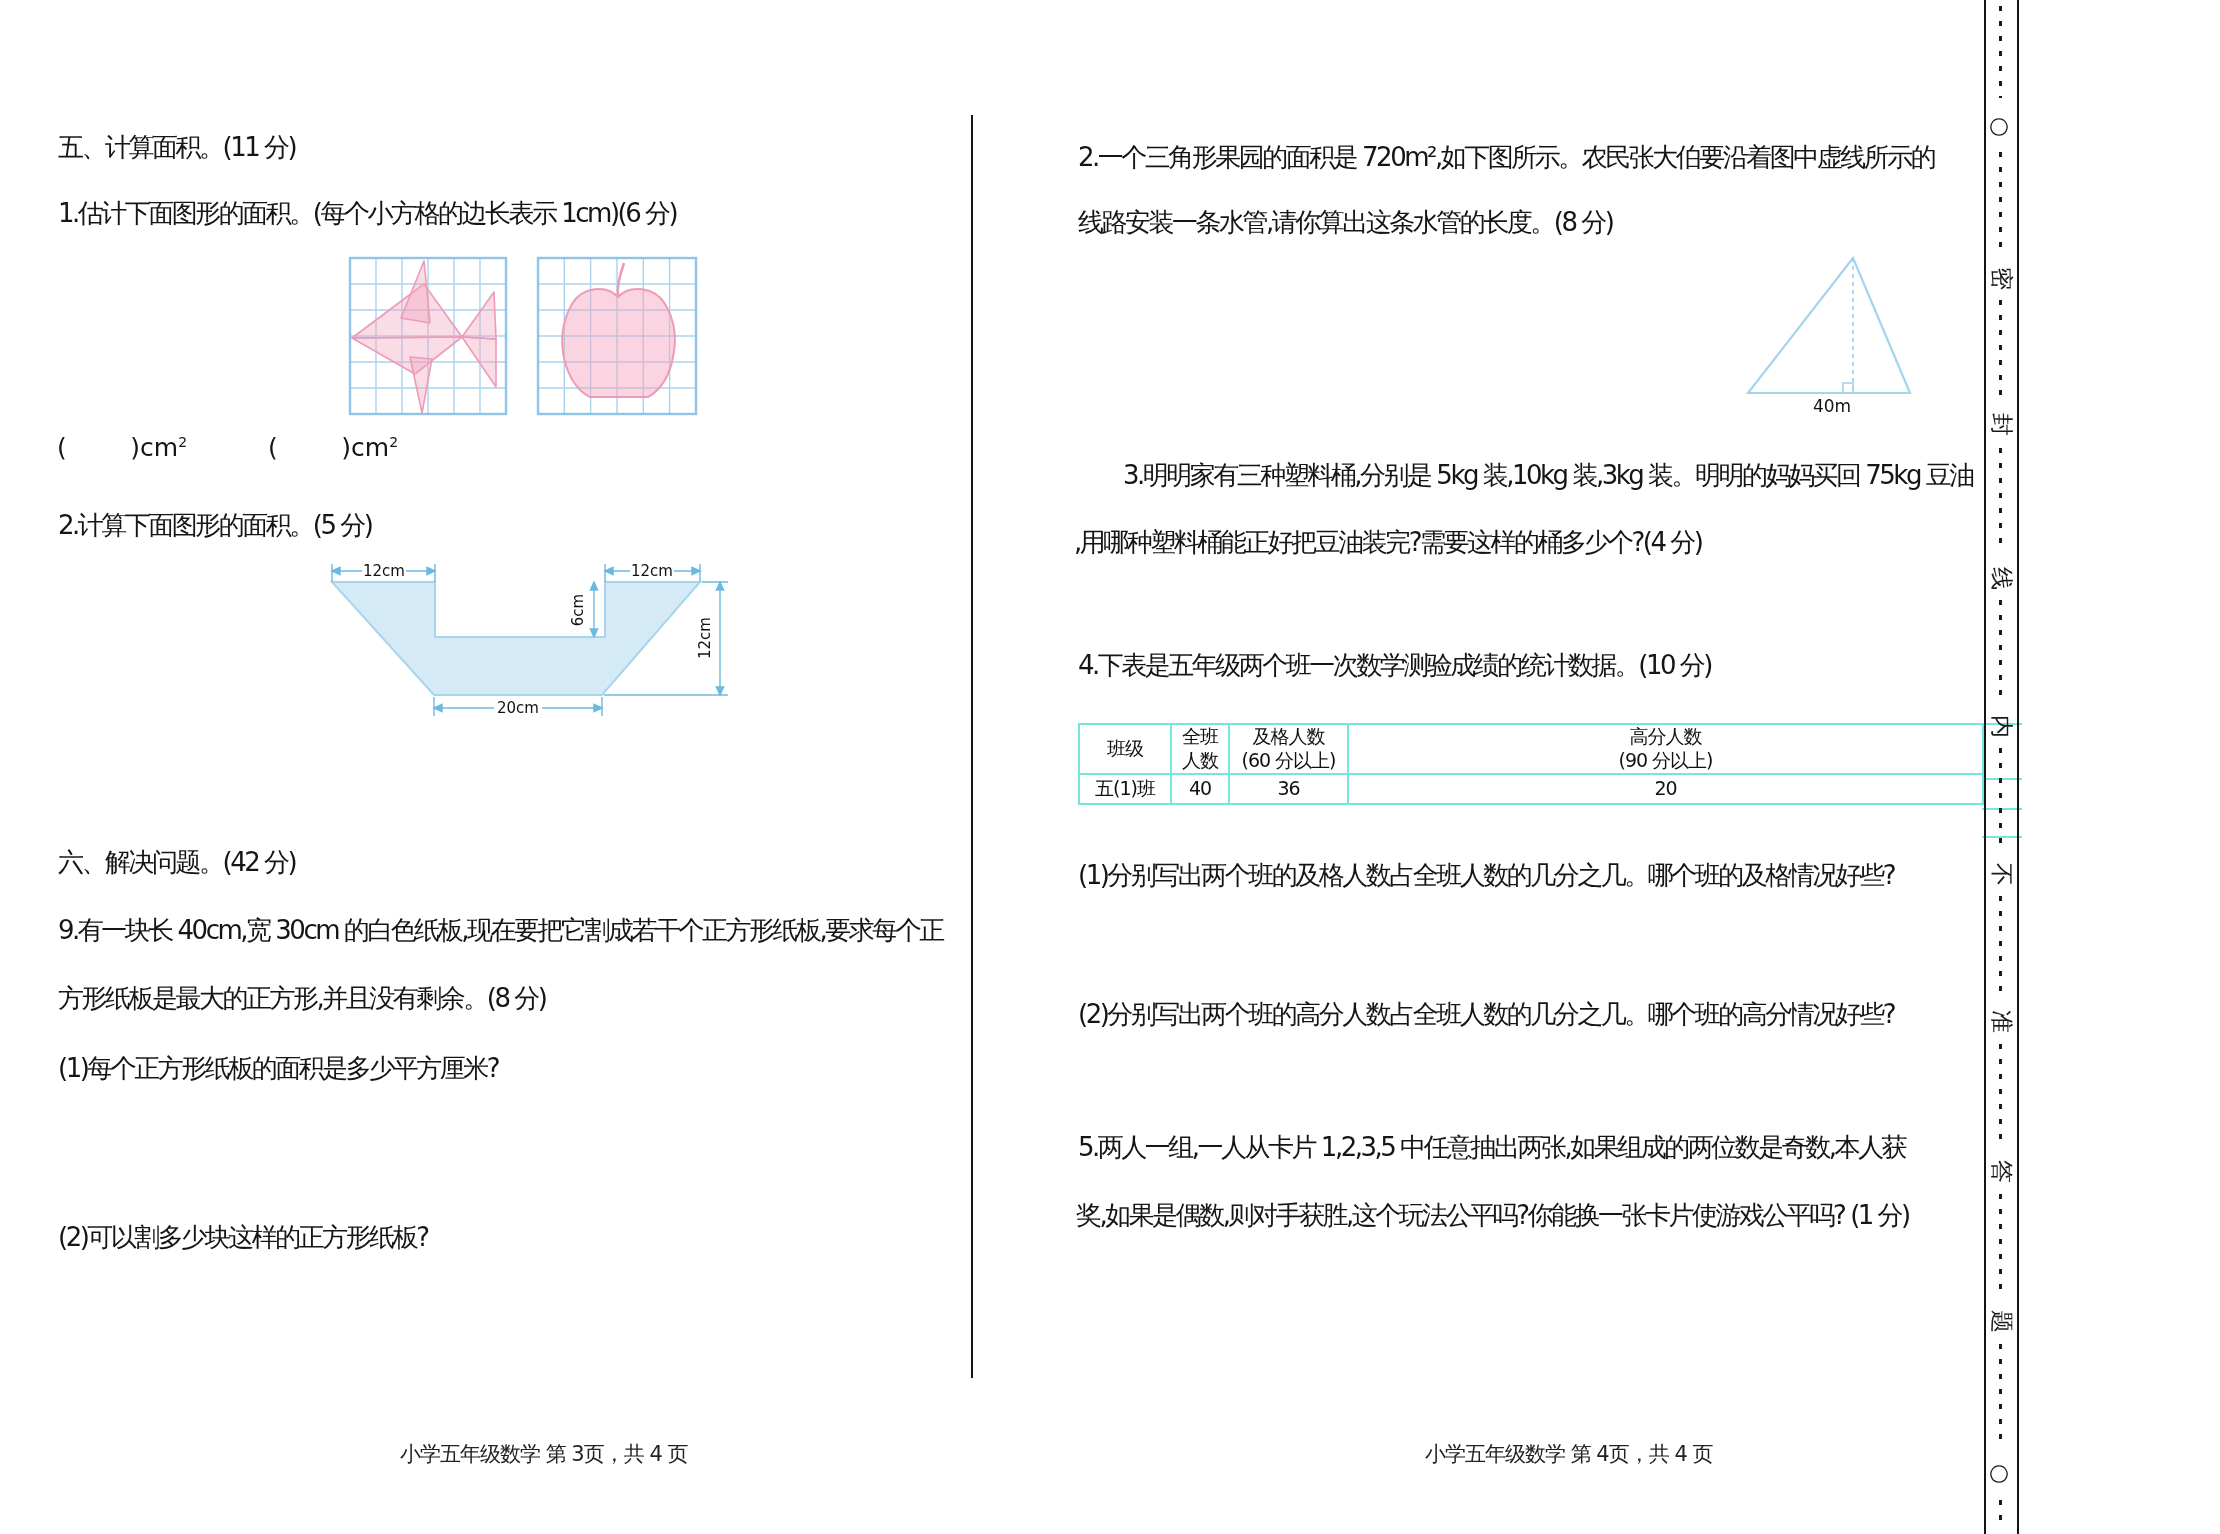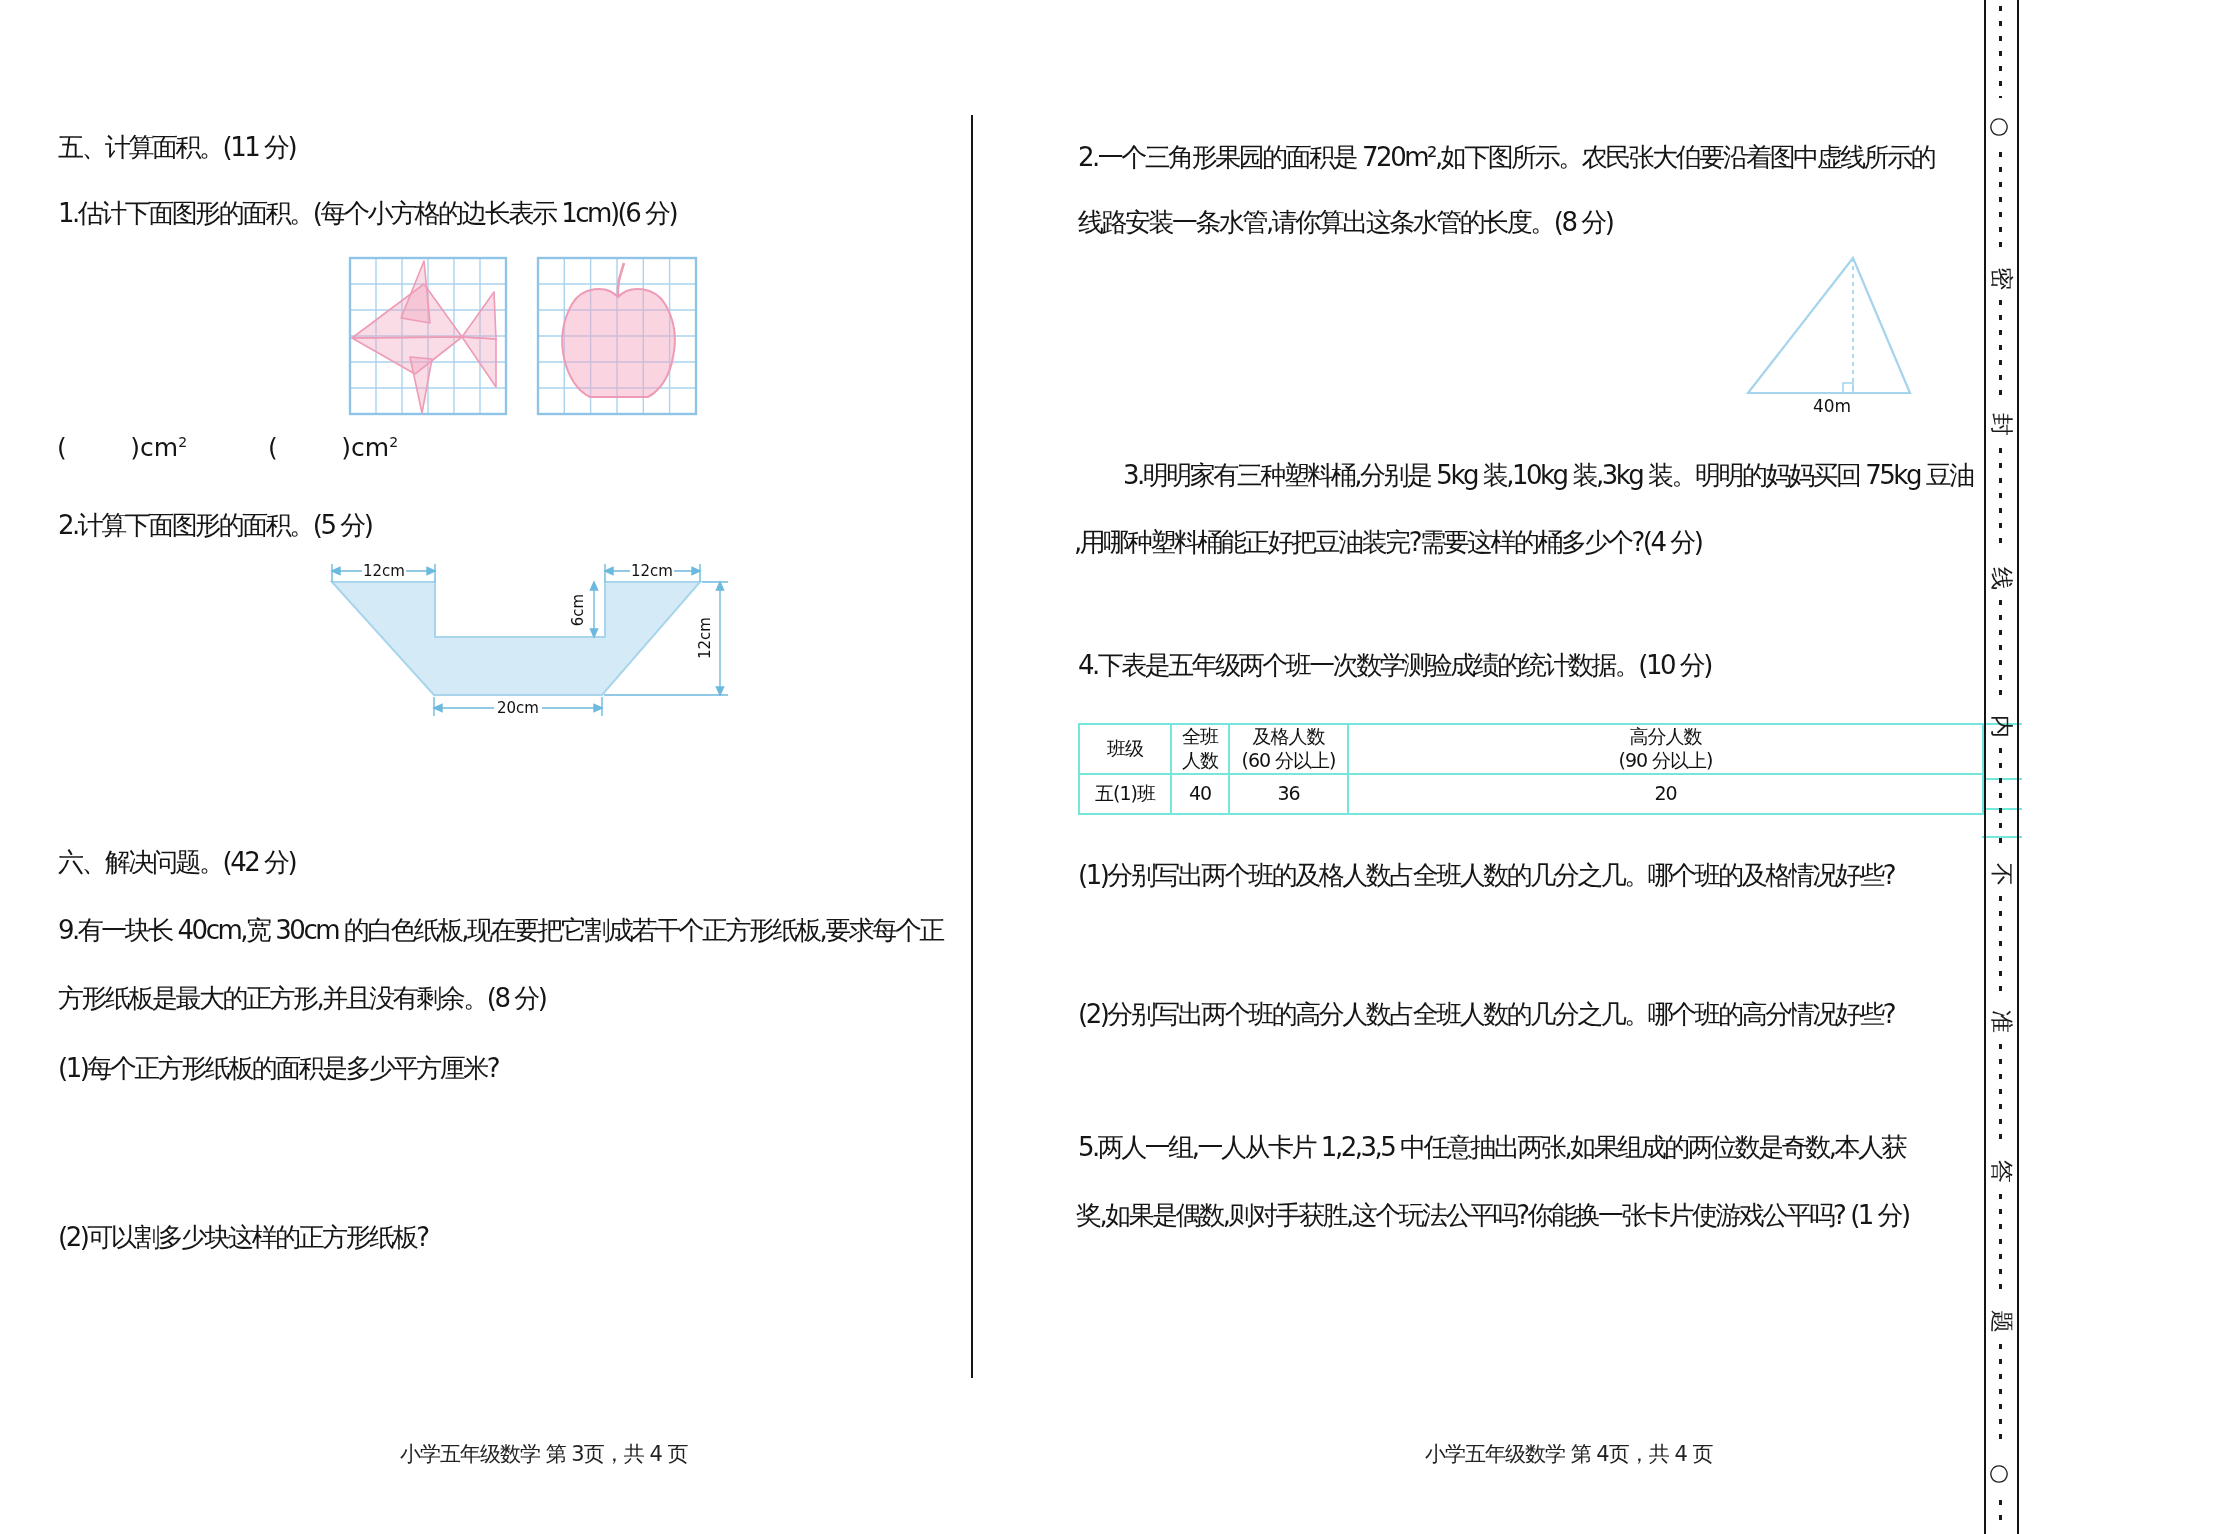--- a/index.html
+++ b/index.html
@@ -145,21 +145,21 @@
             </td>
         <td>
               <div>及格人数</div>
               <div>(60 分以上)</div>
             </td>
         <td>
               <div>高分人数</div>
               <div>(90 分以上)</div>
             </td>
       </tr>
-      <tr style="height:40px;">
+      <tr style="height:30px;">
         <td>五(1)班</td>
         <td>40</td>
         <td>36</td>
         <td>20</td>
       </tr>
     </tbody>
       </table>
 
     <div class="tbl-ext" style="top:723px;"></div>
     <div class="tbl-ext" style="top:778px;"></div>

